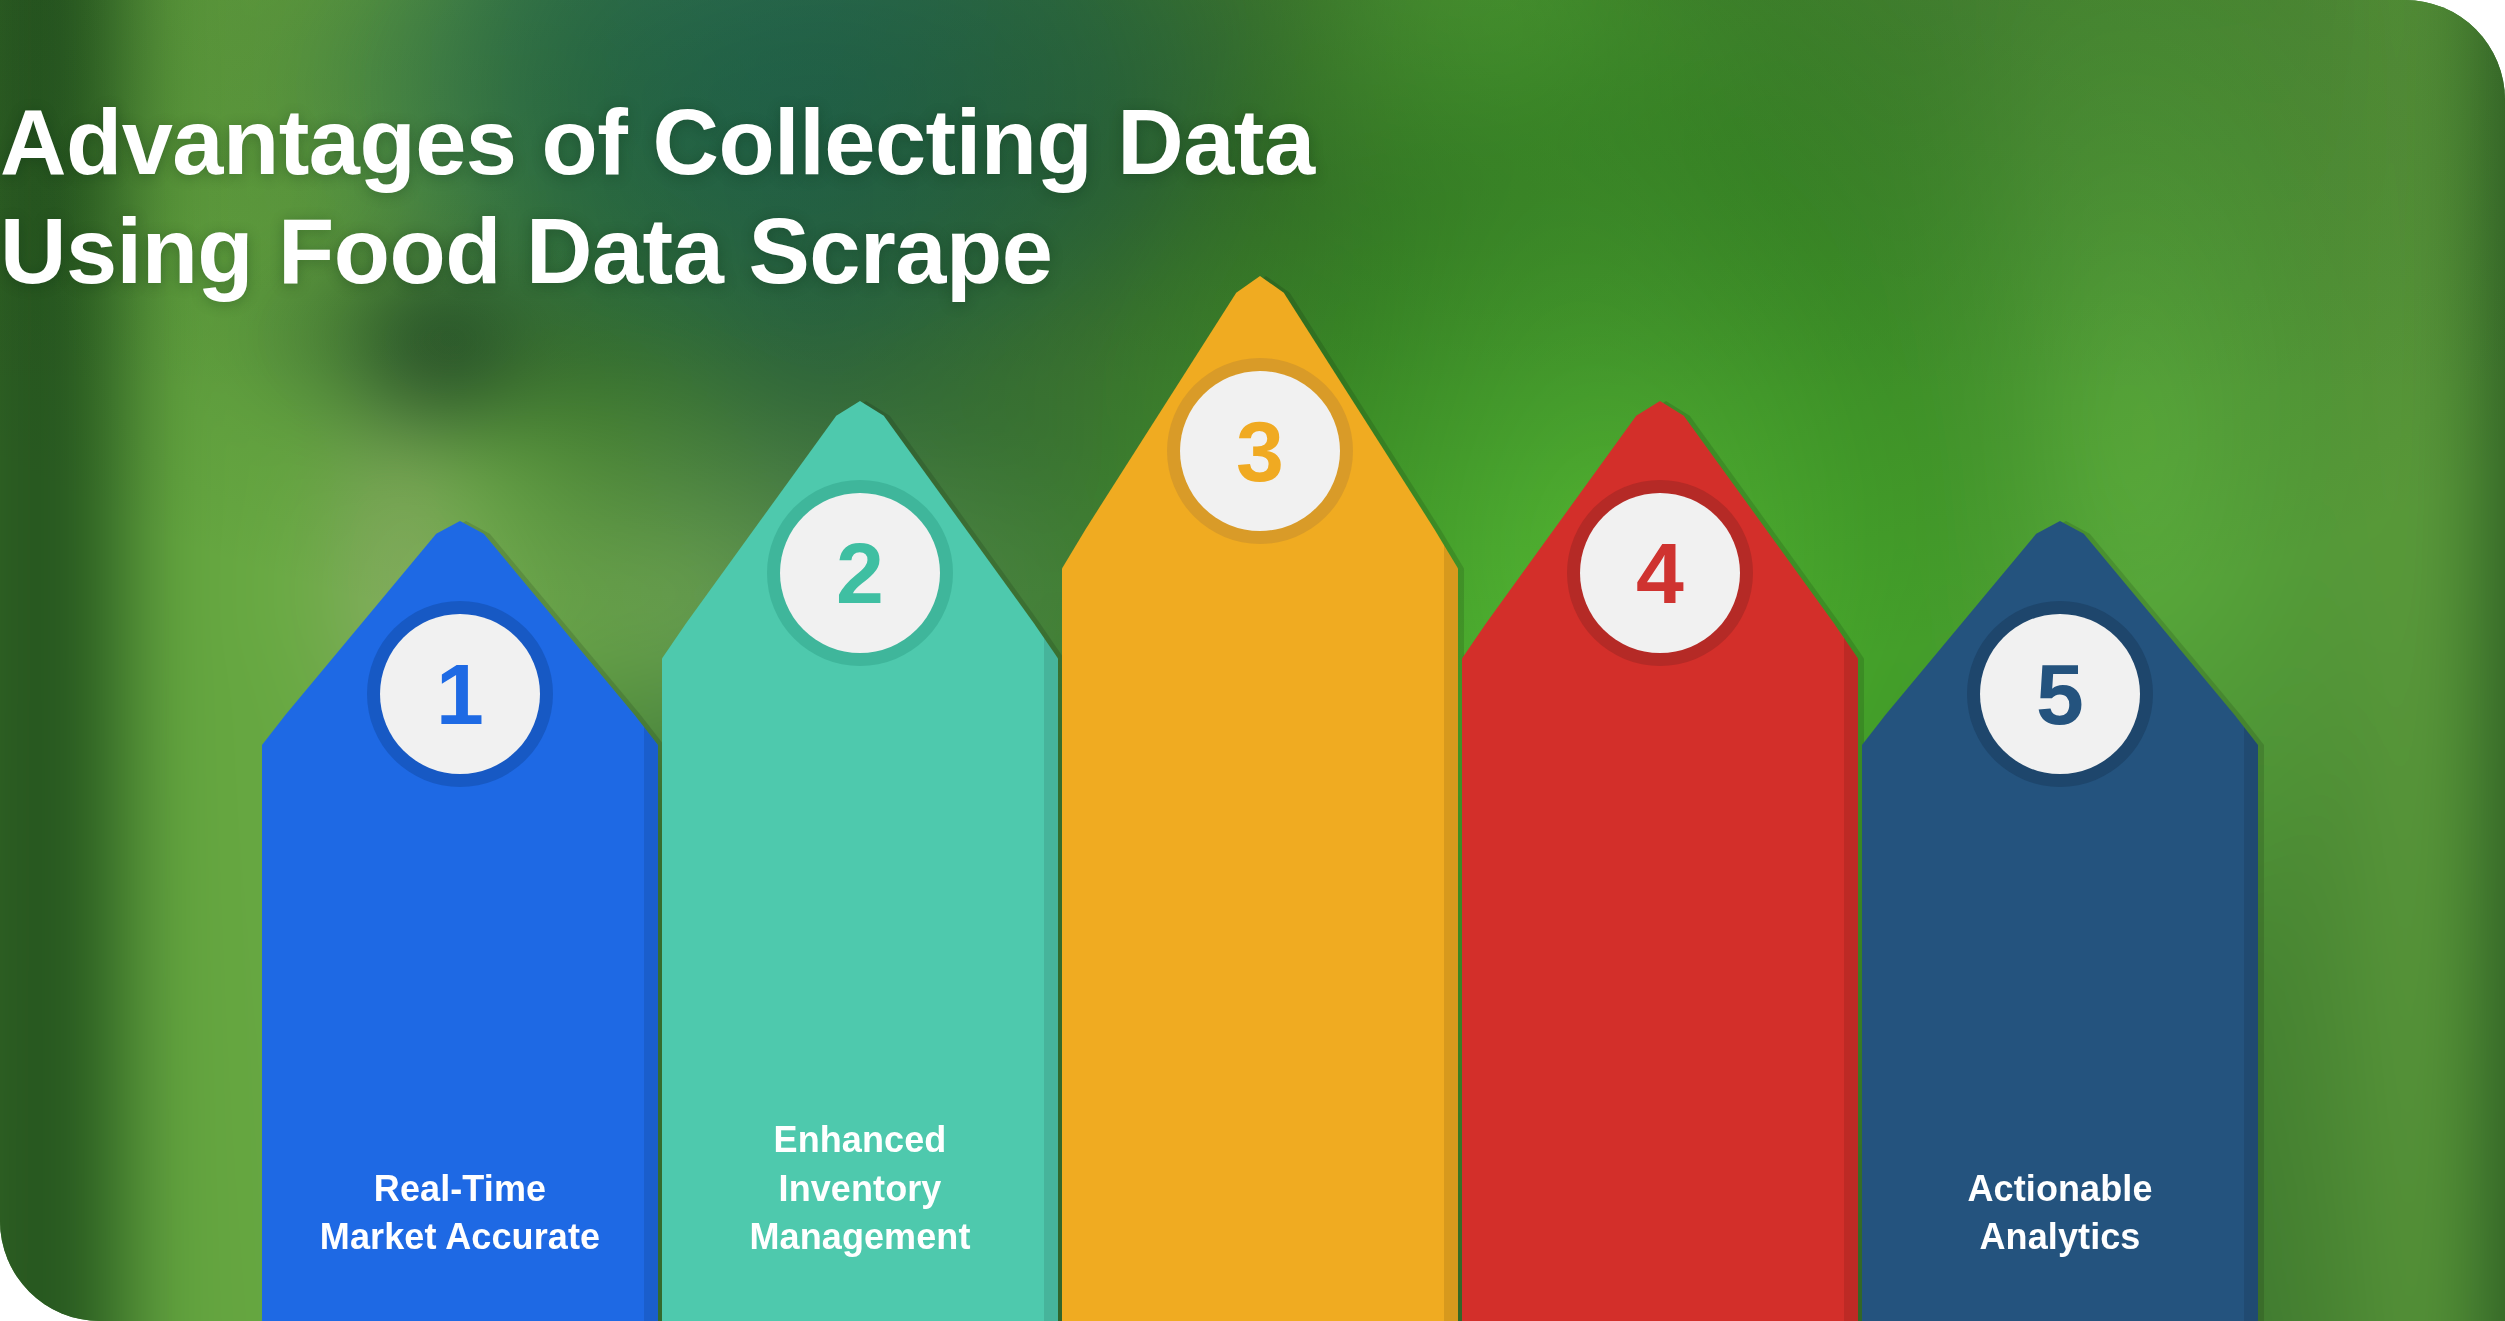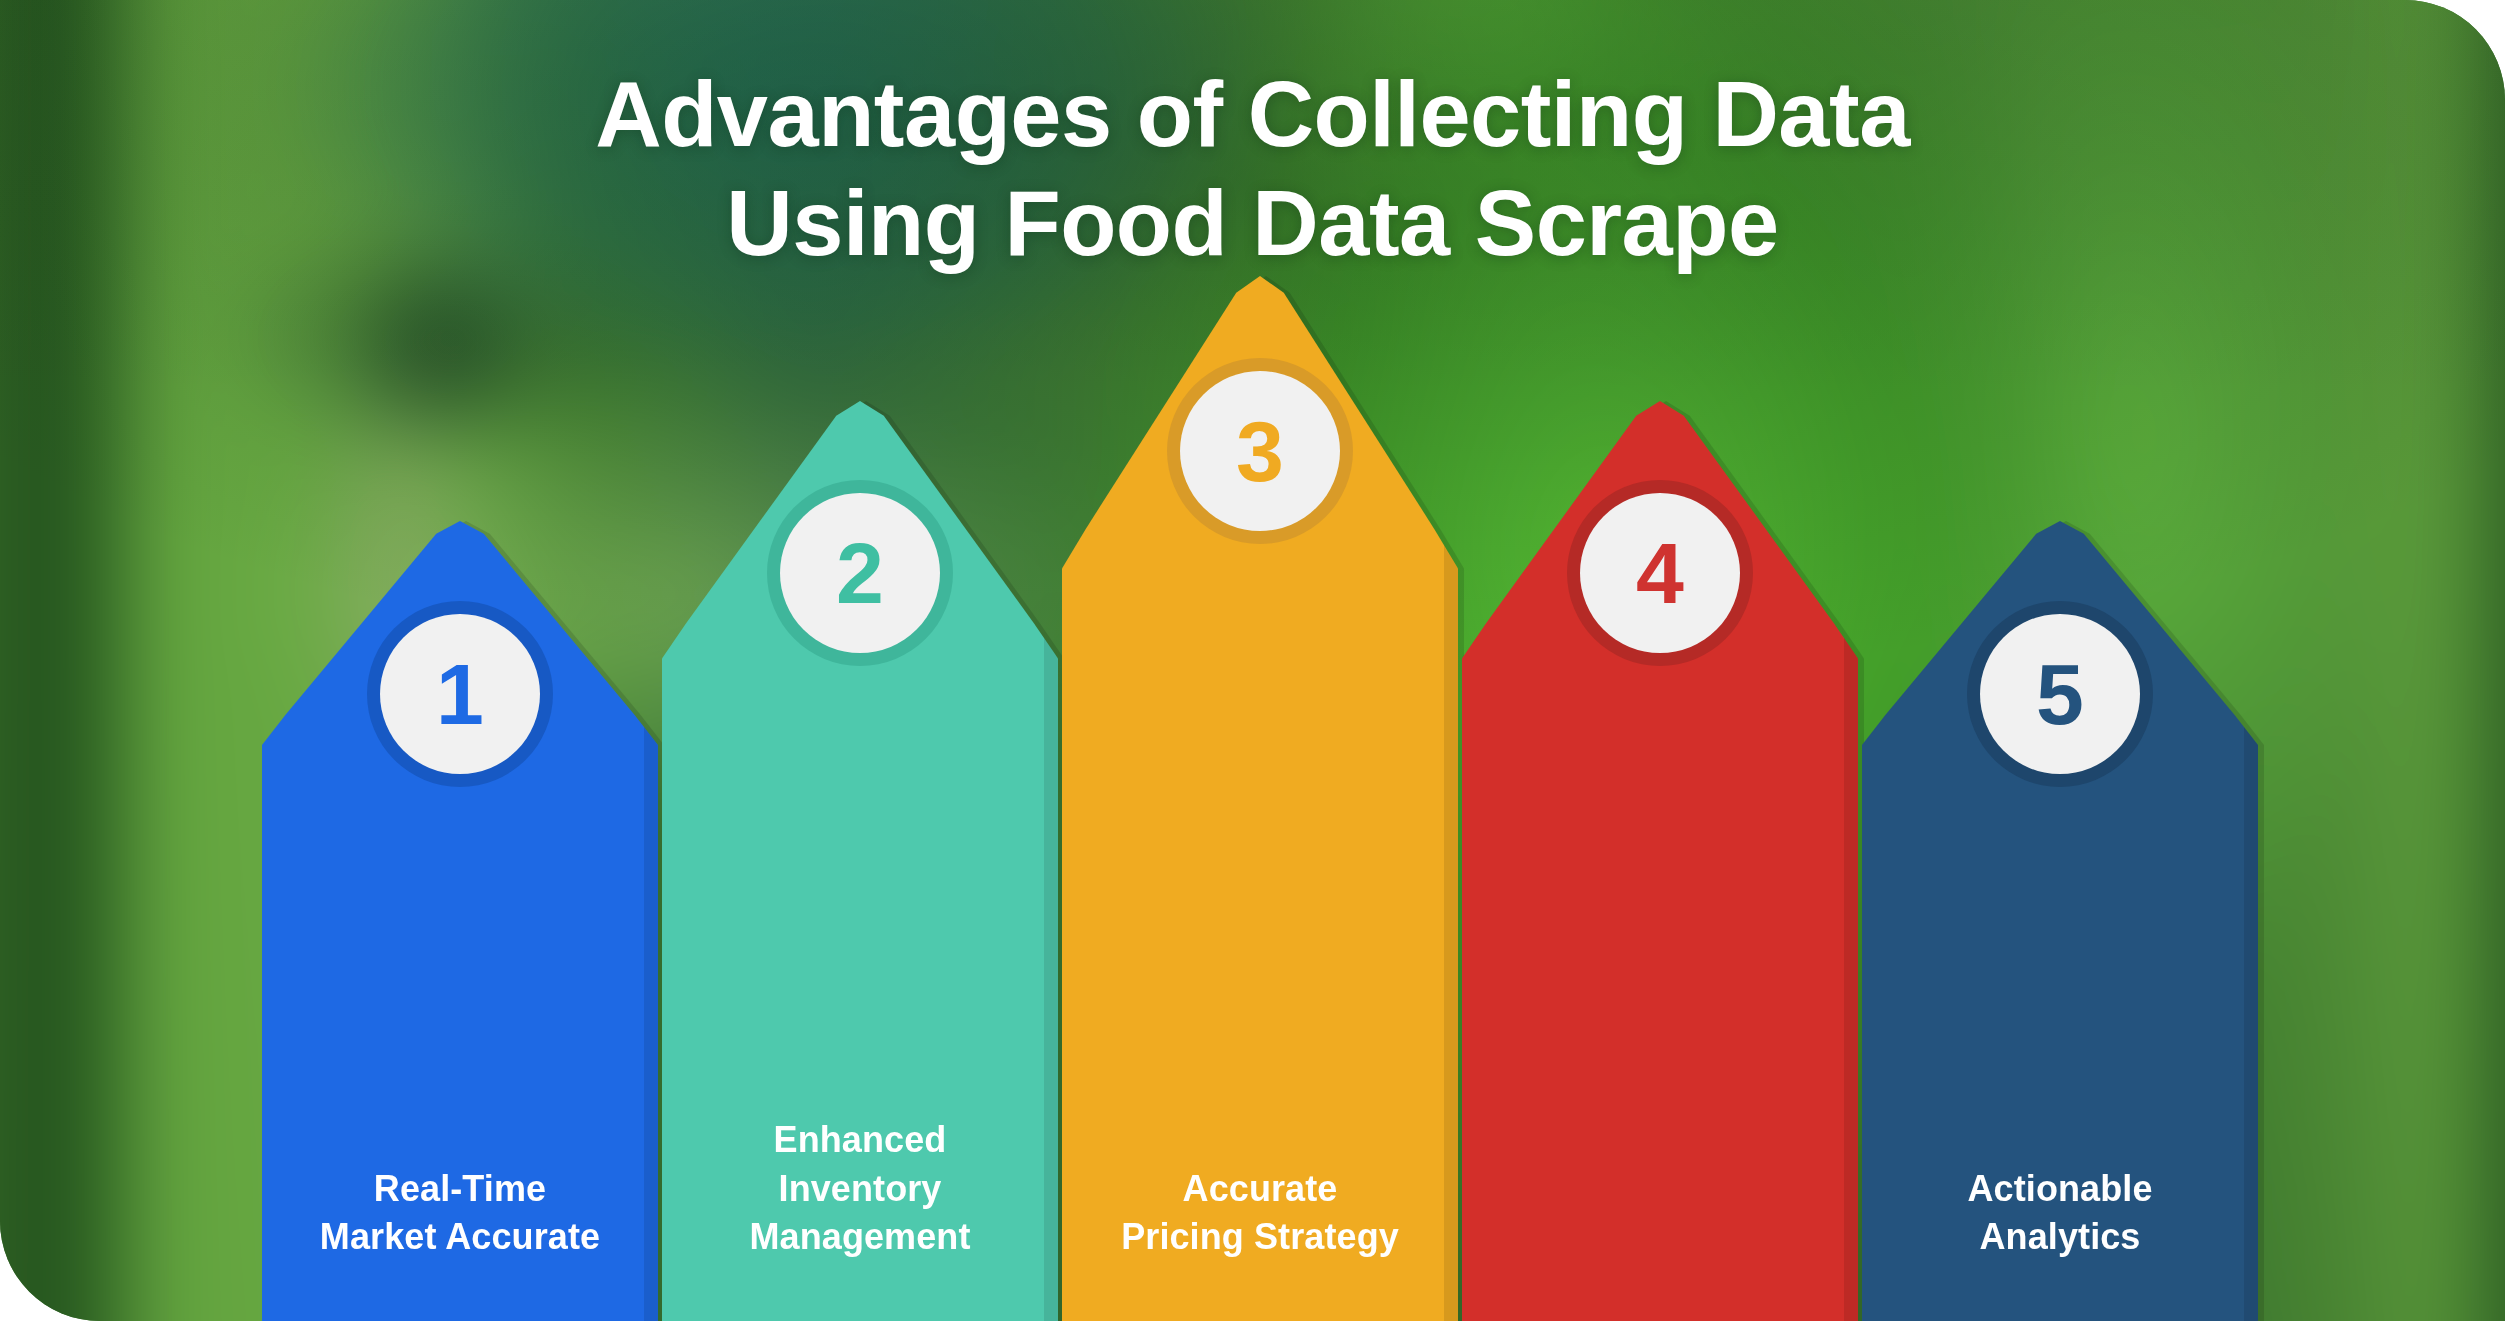--- a/index.html
+++ b/index.html
@@ -71,22 +71,22 @@
   #bg-vignette {
     position:absolute; inset:0;
     background:
       radial-gradient(ellipse 1500px 520px at 1252px 185px, rgba(20,50,25,.34) 0%, rgba(20,50,25,.12) 60%, rgba(20,50,25,0) 100%),
       linear-gradient(180deg, rgba(18,48,24,.10) 0%, rgba(18,48,24,0) 30%);
   }
 
   
   #title {
     position:absolute; top:0; left:0; right:0;
-    padding-top:60px;
-    text-align:center;
+    padding-top:88px;
+    text-align:left;
     color:#ffffff;
     font-size:92px;
     font-weight:bold;
     line-height:1.19;
     letter-spacing:-0.5px;
     text-shadow:0 2px 14px rgba(10,40,18,.30);
     white-space:pre-line;
   }
 
   
@@ -204,22 +204,20 @@
 Inventory
 Management</div>
       </div>
     </div>
 
     <div class="pillar" id="pillar-3">
       <div class="pillar-body" style="background: rgb(240, 171, 33);">
         <div class="badge" style="background: rgb(241, 241, 241); box-shadow: rgb(217, 155, 40) 0px 0px 0px 13px;">
           <span style="color: rgb(240, 170, 34);">3</span>
         </div>
-        <div class="caption">Accurate
-Pricing Strategy</div>
       </div>
     </div>
 
     <div class="pillar" id="pillar-4">
       <div class="pillar-body" style="background: rgb(211, 47, 42);">
         <div class="badge" style="background: rgb(241, 241, 241); box-shadow: rgb(181, 42, 38) 0px 0px 0px 13px;">
           <span style="color: rgb(207, 51, 48);">4</span>
         </div>
       </div>
     </div>

